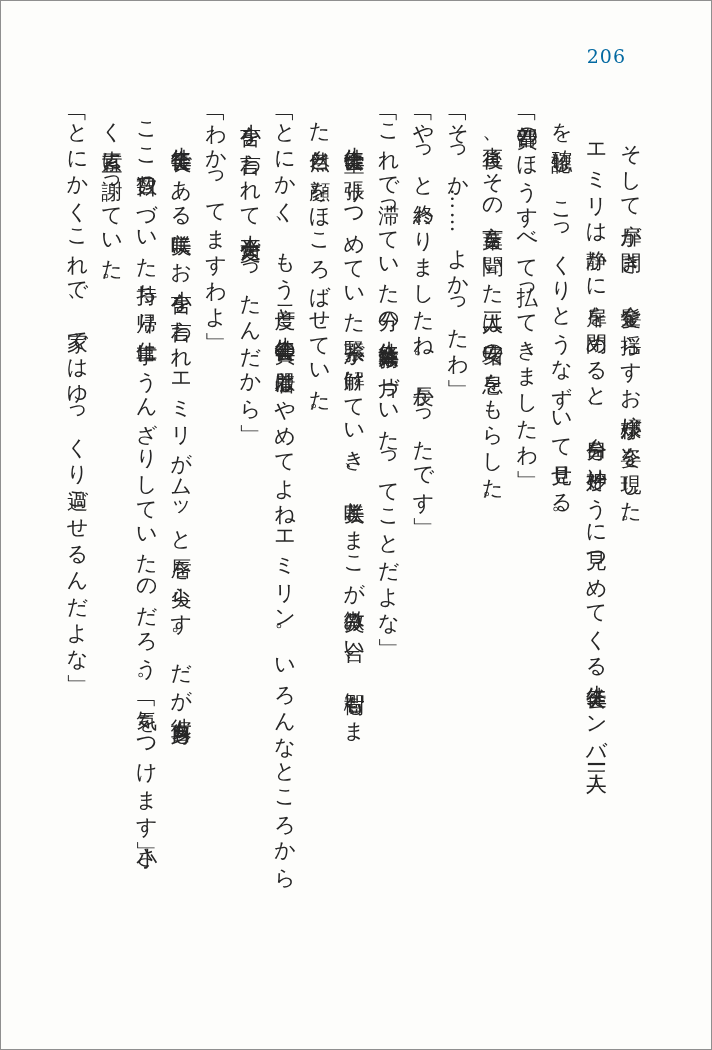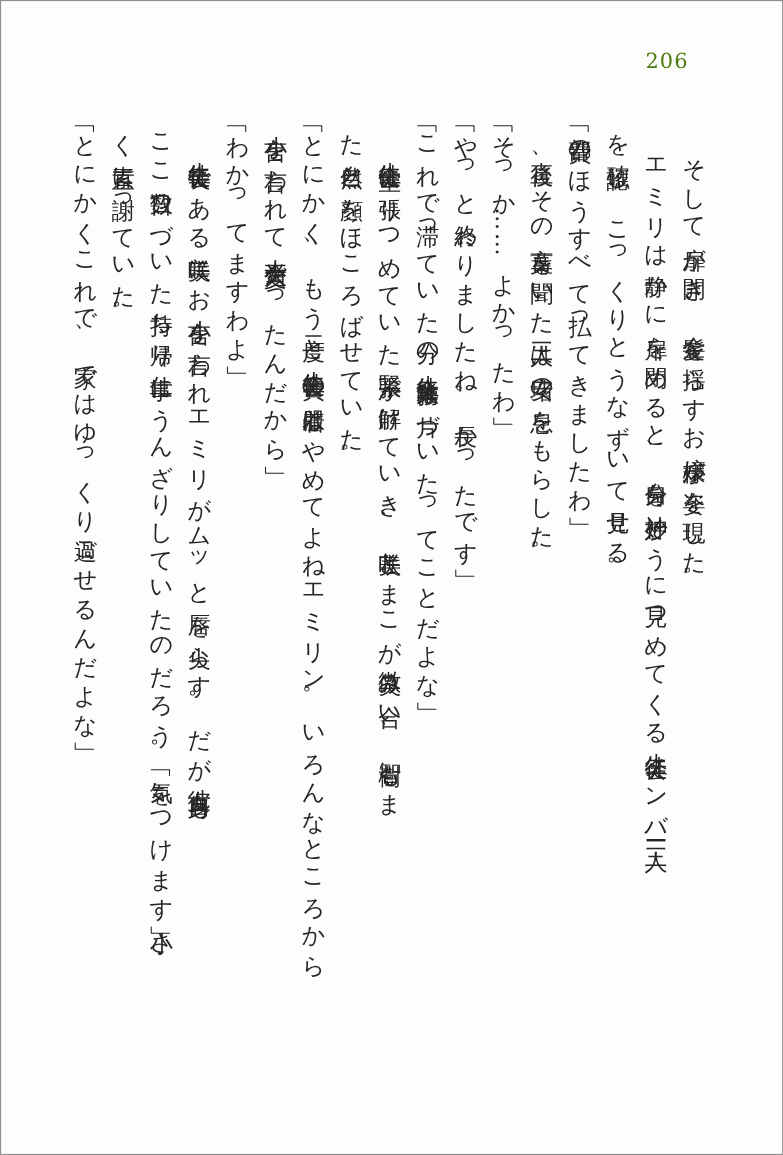--- a/index.html
+++ b/index.html
@@ -17,21 +17,21 @@
     border: 1px solid #8f8f8f;
     box-sizing: content-box;
     overflow: hidden;
   }
   .page-number {
     position: absolute;
     top: 44px;
     right: 85px;
     font-family: "DejaVu Serif", "Liberation Serif", serif;
     font-size: 19px;
-    color: #4d7c0f;
+    color: #0369a1;
     letter-spacing: 1px;
   }
   .text-block {
     position: absolute;
     top: 106px;
     right: 63px;
     height: 902px;
     writing-mode: vertical-rl;
     text-orientation: mixed;
     font-family: "DejaVu Serif", "Liberation Serif", serif;

